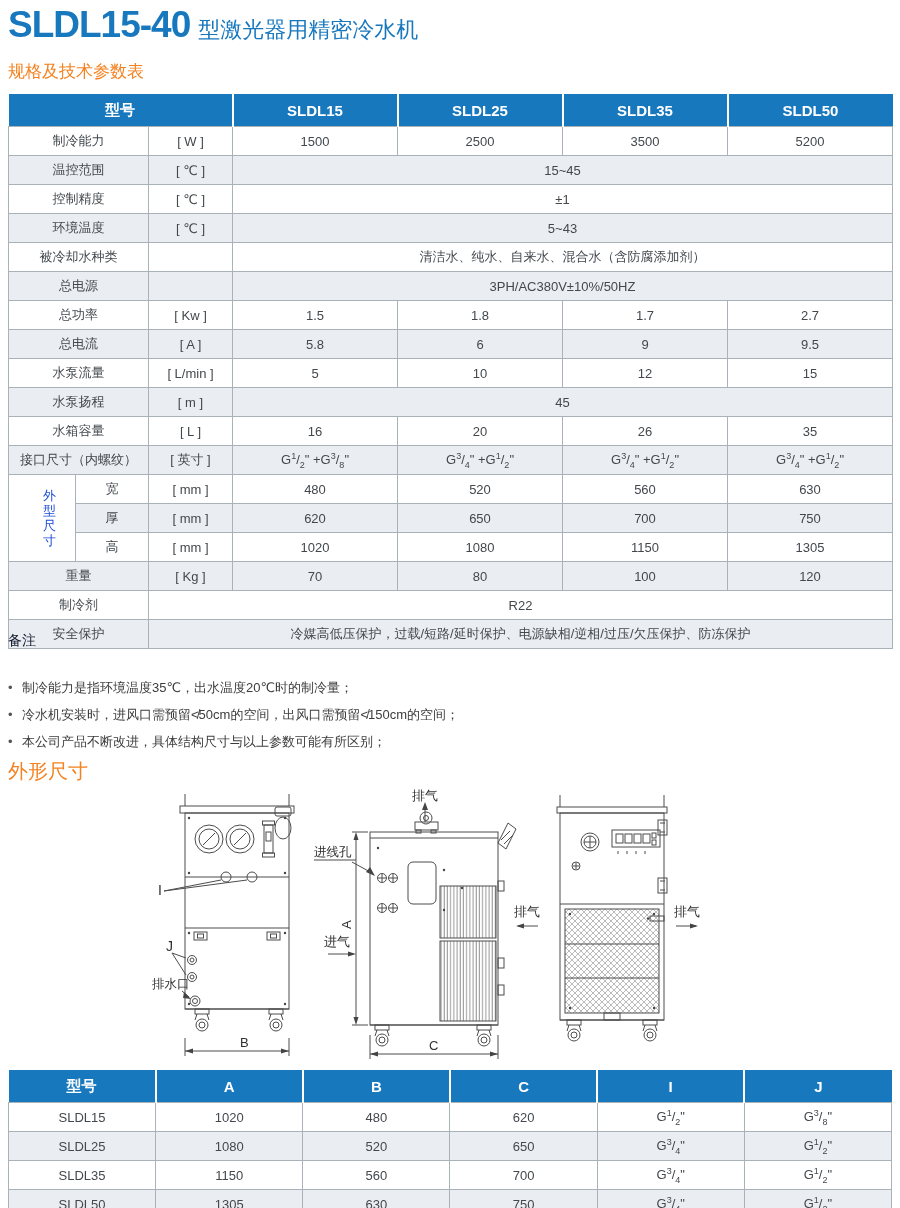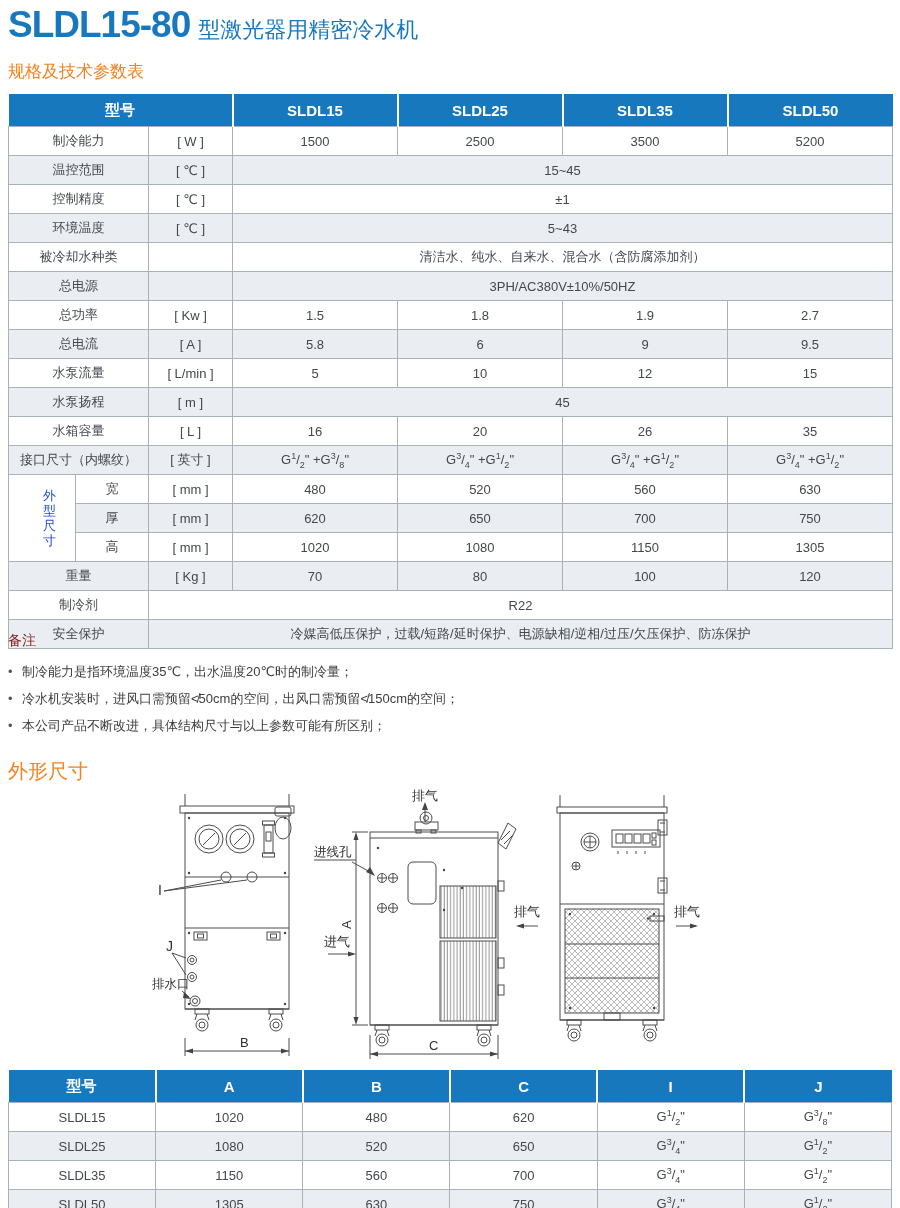--- a/index.html
+++ b/index.html
@@ -20,36 +20,36 @@
      border-left:2px solid #fff;border-bottom:1px solid #a9b2b9;}
   th:first-child{border-left:none;font-family:Liberation Mono, monospace;}
   td{border:1px solid #a9b2b9;height:26px;text-align:center;font-size:13px;color:#43484d;
      padding:1px 4px;overflow:hidden;}
   tr.alt td{background:#eaeef2;}
   td.vlabel{width:59px;font-size:13px;color:#1d4ed8;line-height:15px;word-break:break-all;
             padding:2px 34px;background:#fff;}
   sup{font-size:9px;} sub{font-size:9px;}
   
   #notes{position:absolute;top:632px;left:8px;width:880px;}
-  #notes .nh{font-size:14px;color:#7f1d1d;margin-bottom:8px;}
+  #notes .nh{font-size:14px;color:#0f172a;margin-bottom:24px;}
   #notes ul{list-style:none;margin:0;padding:0;}
   #notes li{font-size:13px;color:#3c3c3c;line-height:27px;padding-left:14px;position:relative;}
   #notes li:before{content:"•";position:absolute;left:0;color:#555;}
   
   #drawings{position:absolute;top:788px;left:0;width:900px;height:282px;}
   #drawings svg{position:absolute;}
   .dwg-text{fill:#2f2f2f;}
 </style>
 </head>
 <body>
 
 <div class="page">
 
   <div id="hdr">
-    <span class="model">SLDL15-80</span><span class="suffix">型激光器用精密冷水机</span>
+    <span class="model">SLDL15-40</span><span class="suffix">型激光器用精密冷水机</span>
   </div>
 
   <div id="spec-h" class="sec">规格及技术参数表</div>
 
   <table id="spec-table">
     <colgroup>
         <col style="width:67px">
         <col style="width:73px">
         <col style="width:84px">
       <col style="width:165px">
@@ -98,21 +98,21 @@
         <tr class="alt">
           <td colspan="2">总电源</td>
           <td></td>
           <td colspan="4">3PH/AC380V±10%/50HZ</td>
         </tr>
         <tr>
           <td colspan="2">总功率</td>
           <td>[ Kw ]</td>
           <td>1.5</td>
           <td>1.8</td>
-          <td>1.9</td>
+          <td>1.7</td>
           <td>2.7</td>
         </tr>
         <tr class="alt">
           <td colspan="2">总电流</td>
           <td>[ A ]</td>
           <td>5.8</td>
           <td>6</td>
           <td>9</td>
           <td>9.5</td>
         </tr>

